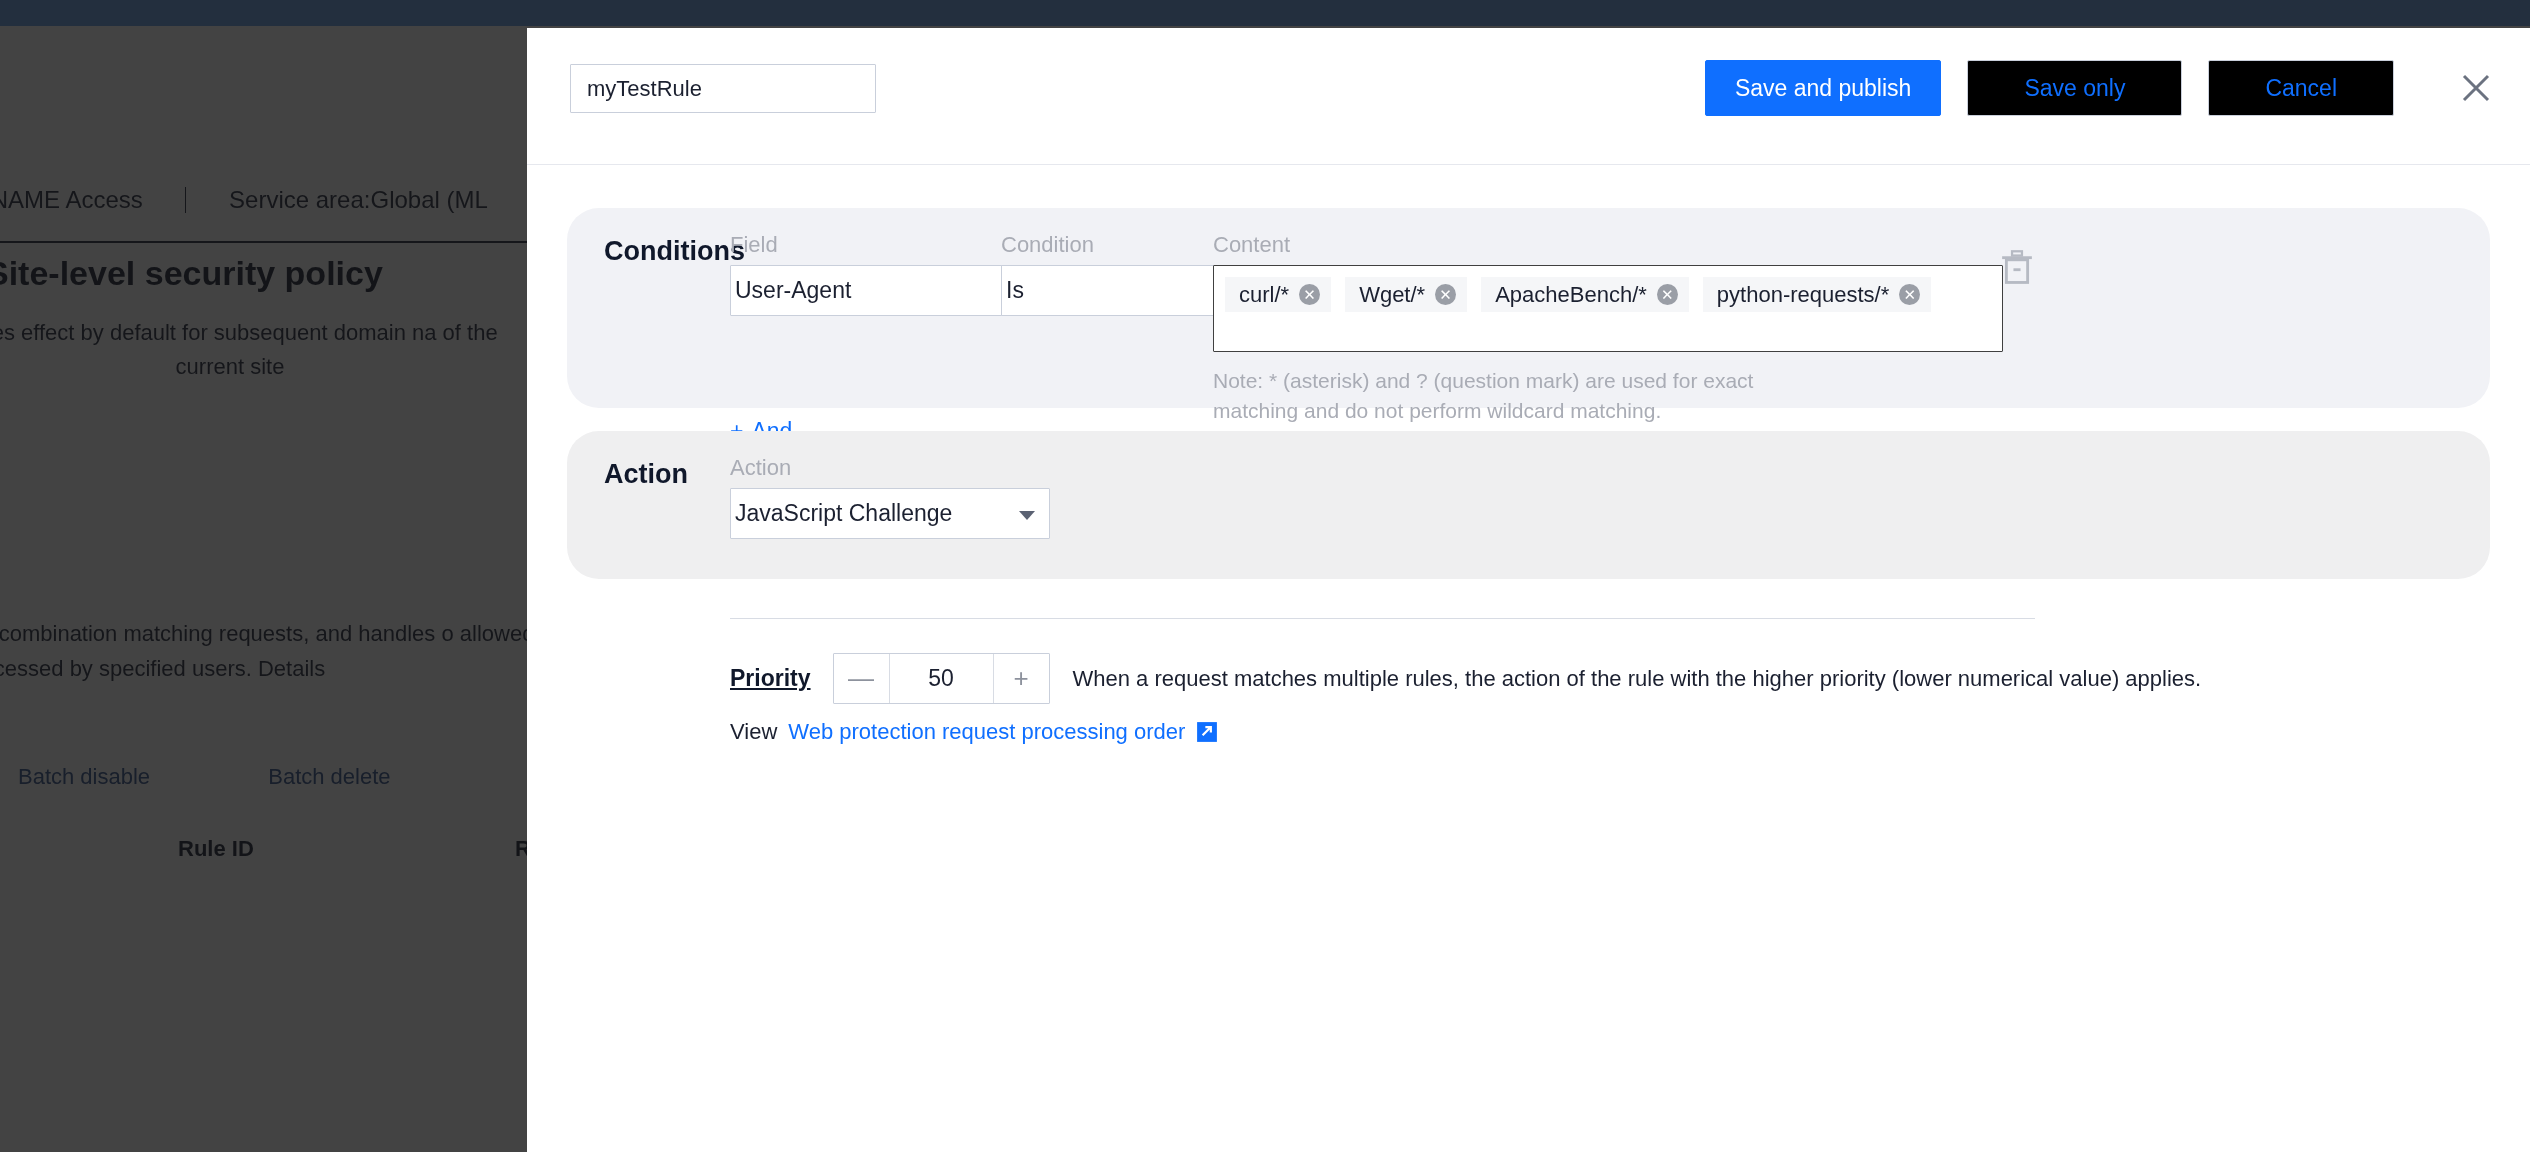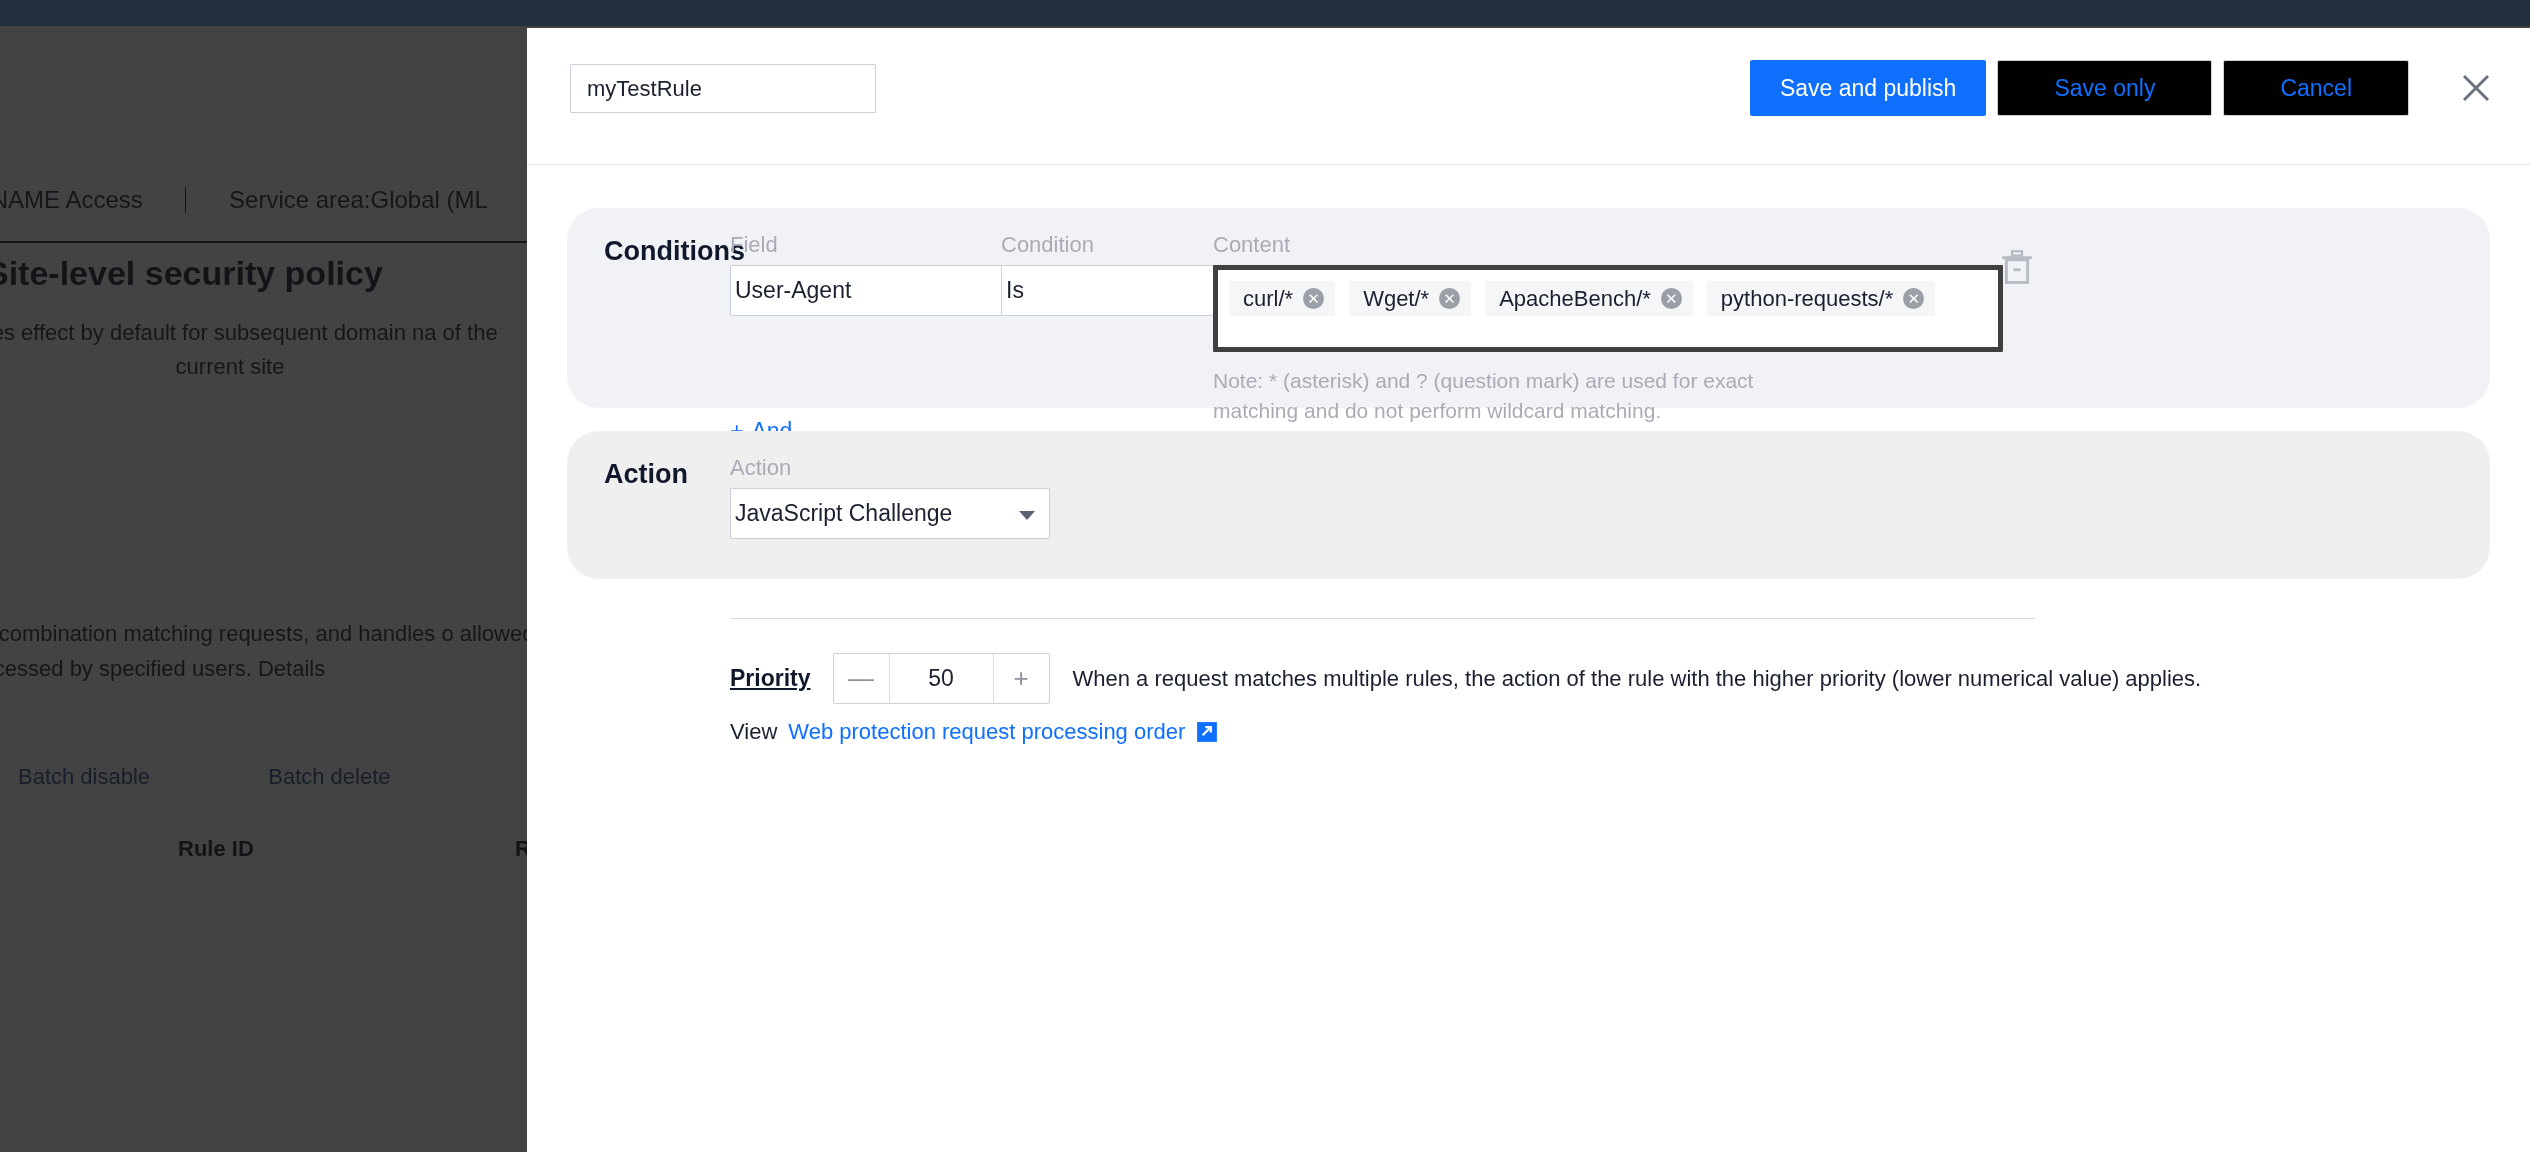--- a/index.html
+++ b/index.html
@@ -85,21 +85,21 @@
     position: absolute; left: 43px; top: 36px;
     width: 306px; height: 49px;
     border: 1px solid #c9cfdb; background: #fff;
     font-size: 22px; color: #1b2030;
     padding: 0 16px; outline: none;
     font-family: "Liberation Sans", sans-serif;
     border-radius: 1px;
   }
   #header-actions {
     position: absolute; right: 31px; top: 32px;
-    display: flex; align-items: center; gap: 11px;
+    display: flex; align-items: center; gap: 26px;
   }
   .btn {
     height: 56px; display: flex; align-items: center; justify-content: center;
     font-size: 23px; cursor: pointer; border-radius: 2px;
     font-family: "Liberation Sans", sans-serif; white-space: nowrap;
   }
   .btn-primary {
     background: #0f6fff; color: #ffffff; border: 1px solid #0f6fff;
     padding: 0 29px;
   }
@@ -156,21 +156,21 @@
   }
   .select .caret {
     position: absolute; right: 14px; top: 50%;
     width: 0; height: 0; margin-top: -3px;
     border-left: 8px solid transparent;
     border-right: 8px solid transparent;
     border-top: 9px solid #5b6273;
   }
 
   #tag-box {
-    min-height: 87px; background: #ffffff; border: 5px solid #404040;
+    min-height: 87px; background: #ffffff; border: 1px solid #404040;
     padding: 11px 11px 6px 11px; display: flex; flex-wrap: wrap;
     align-content: flex-start; gap: 9px 14px; border-radius: 1px;
     cursor: text;
   }
   .tag {
     display: inline-flex; align-items: center;
     background: #f5f6f8; padding: 4px 11px 4px 14px;
     font-size: 22px; color: #1b2030; height: 35px; gap: 10px;
   }
   .tag-x {

